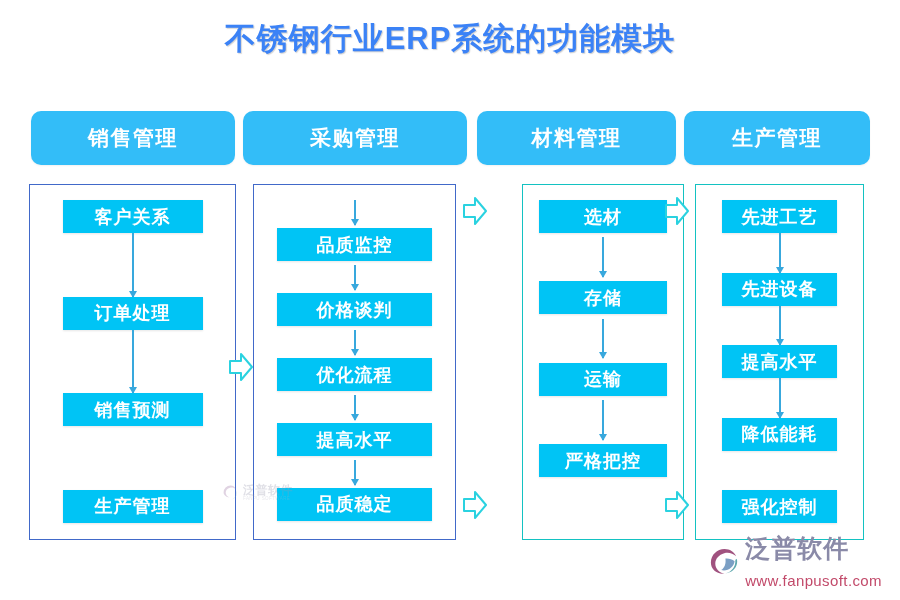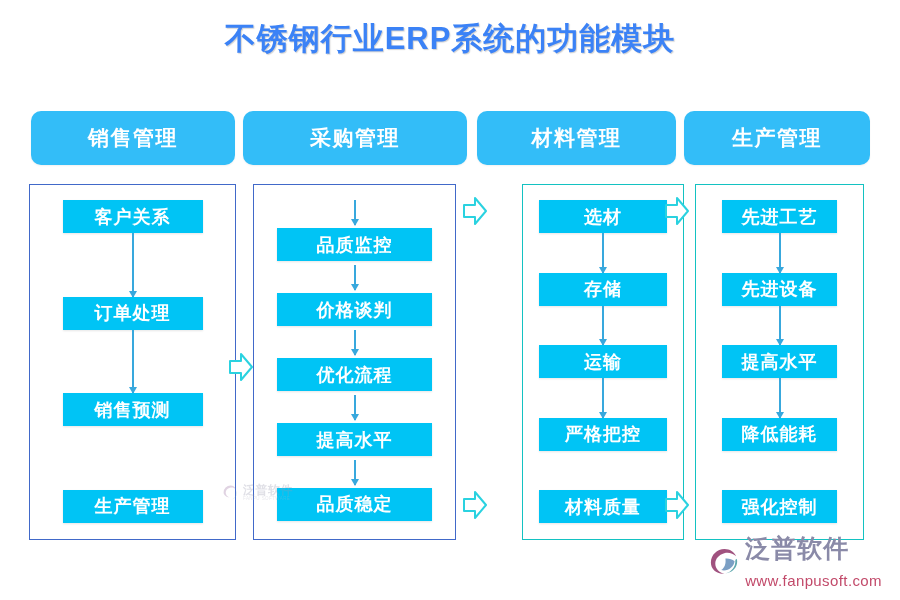--- a/index.html
+++ b/index.html
@@ -187,23 +187,20 @@
         </div>
         <div class="vlink" style="height: 39.5px;"></div>
         <div class="cell">
           <div class="box">运输</div>
         </div>
         <div class="vlink" style="height: 39.5px;"></div>
         <div class="cell">
           <div class="box">严格把控</div>
         </div>
         <div class="vlink hide" style="height: 39.5px;"></div>
-        <div class="cell">
-          <div class="box">材料质量</div>
-        </div>
       </div>
   </div>
   <div class="panel p3">
     <div class="col">
         <div class="cell">
           <div class="box">先进工艺</div>
         </div>
         <div class="vlink" style="height: 39.5px;"></div>
         <div class="cell">
           <div class="box">先进设备</div>

